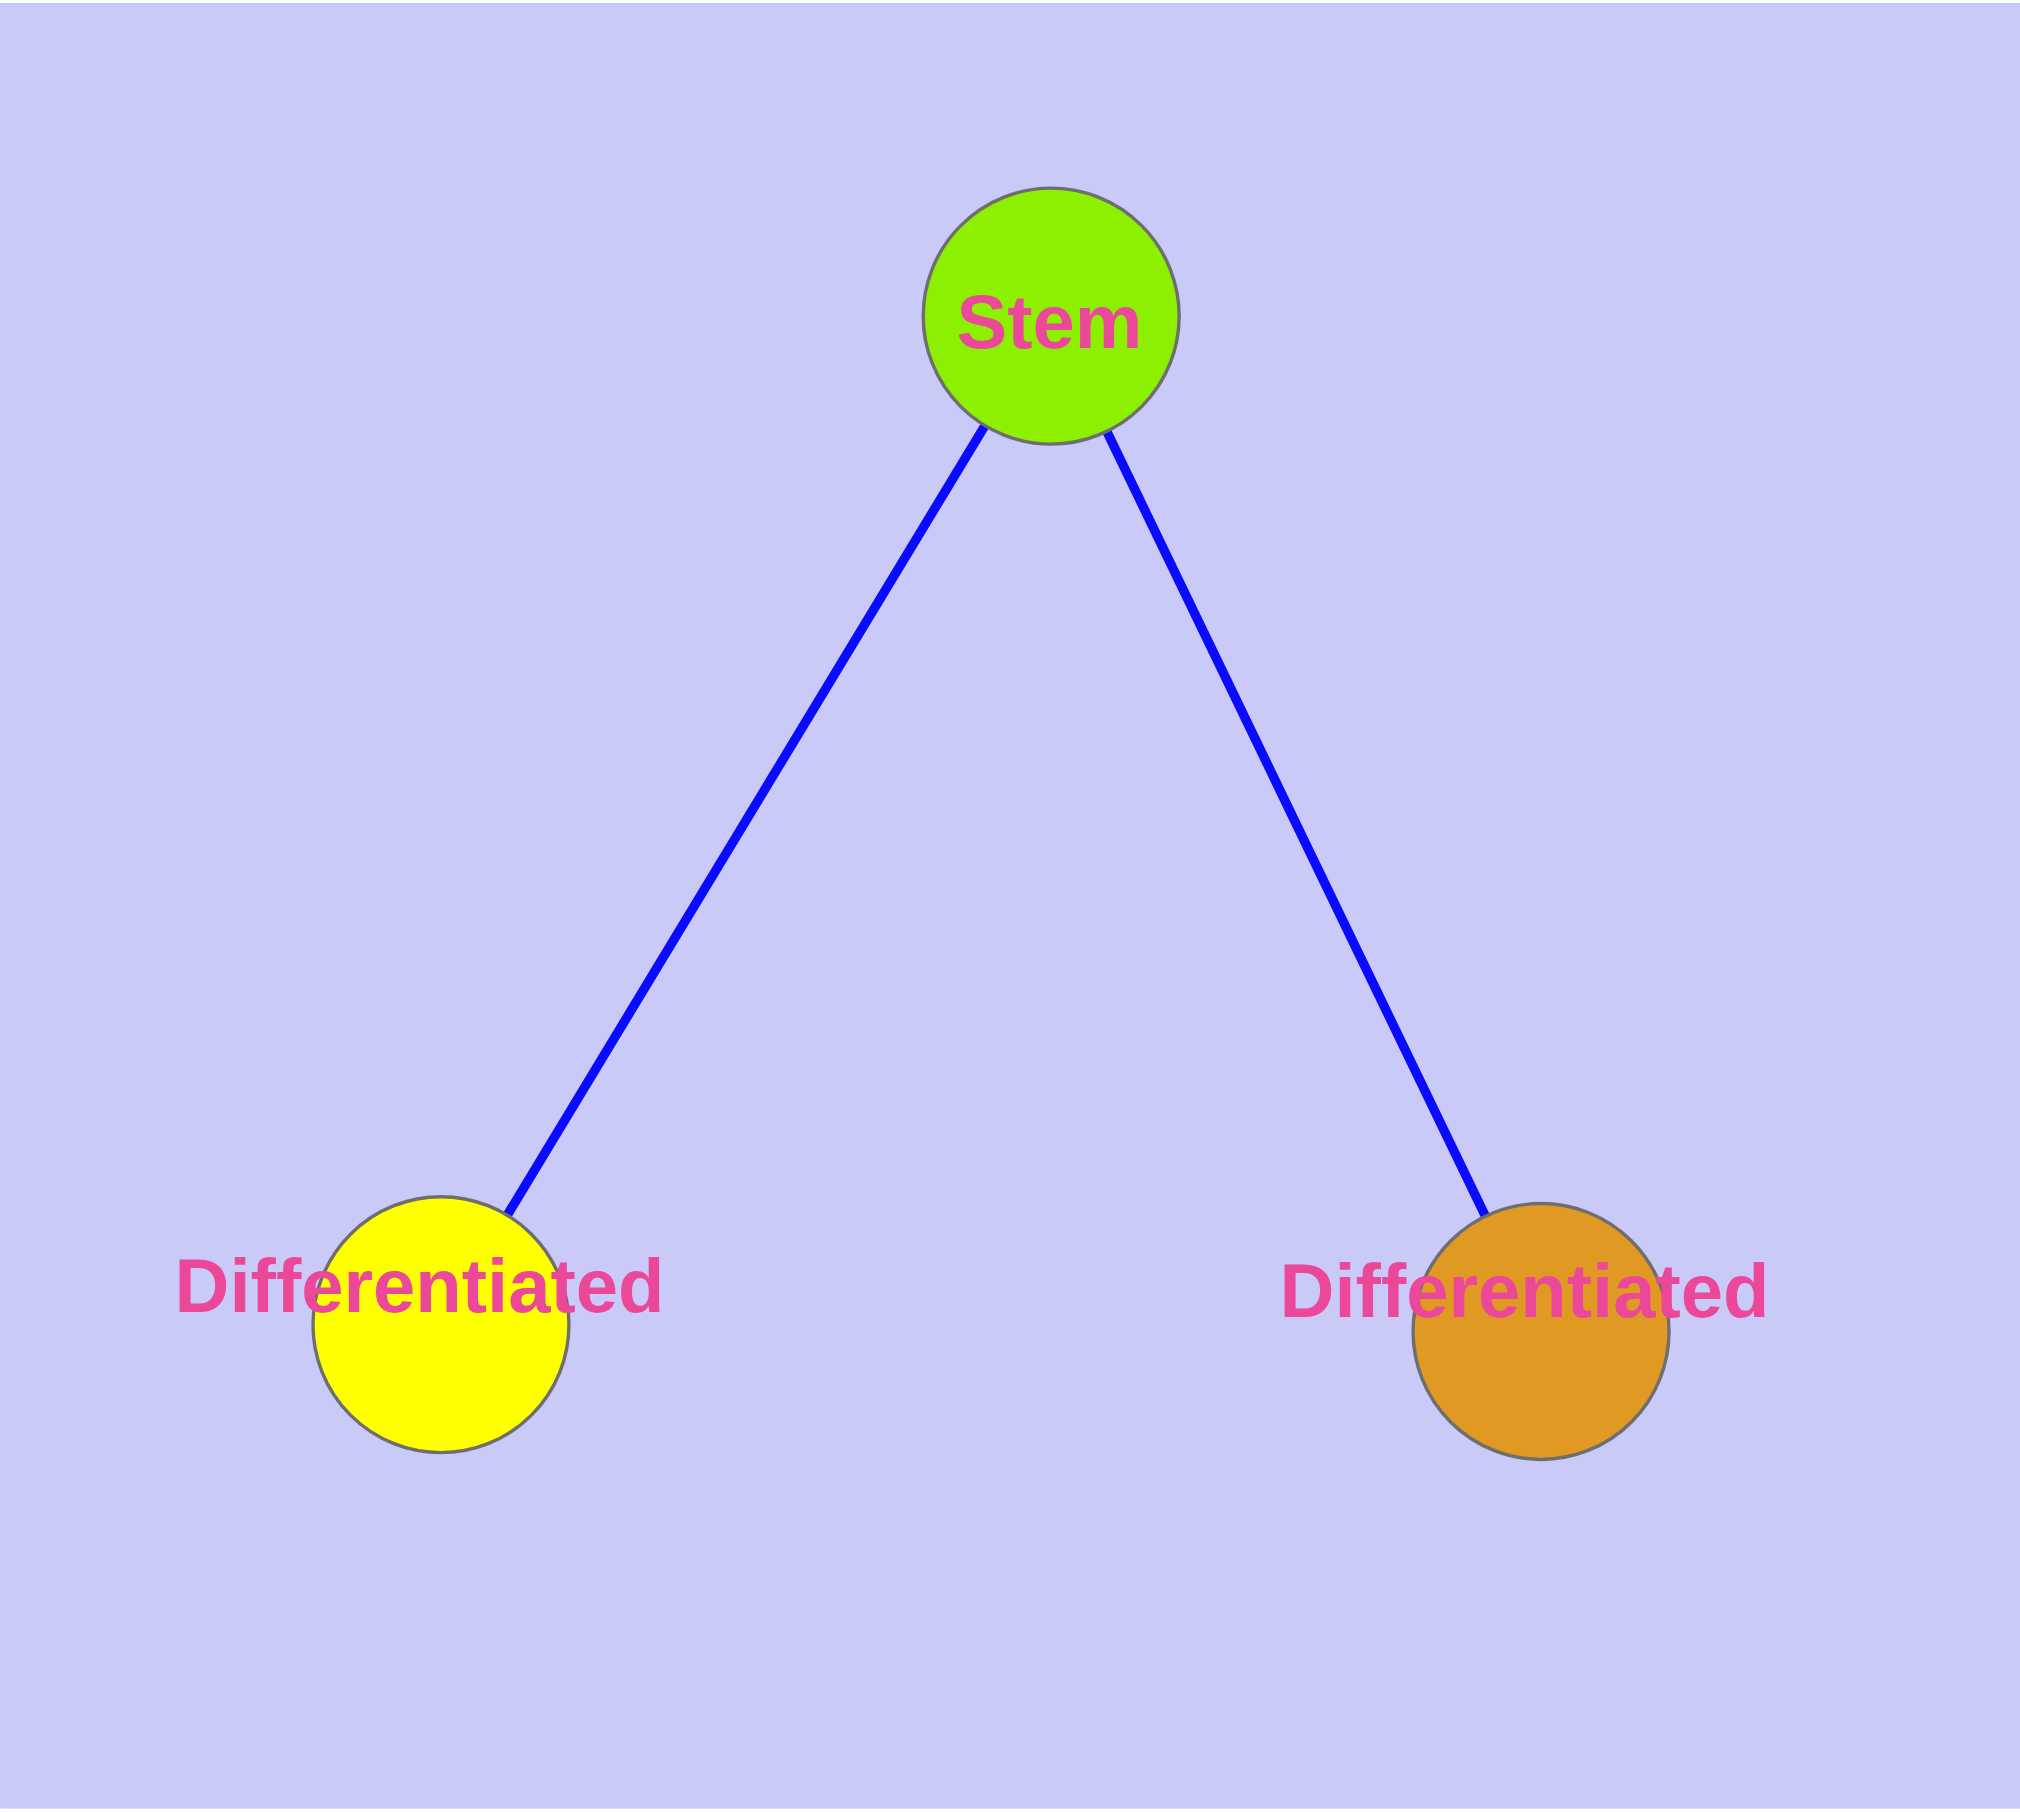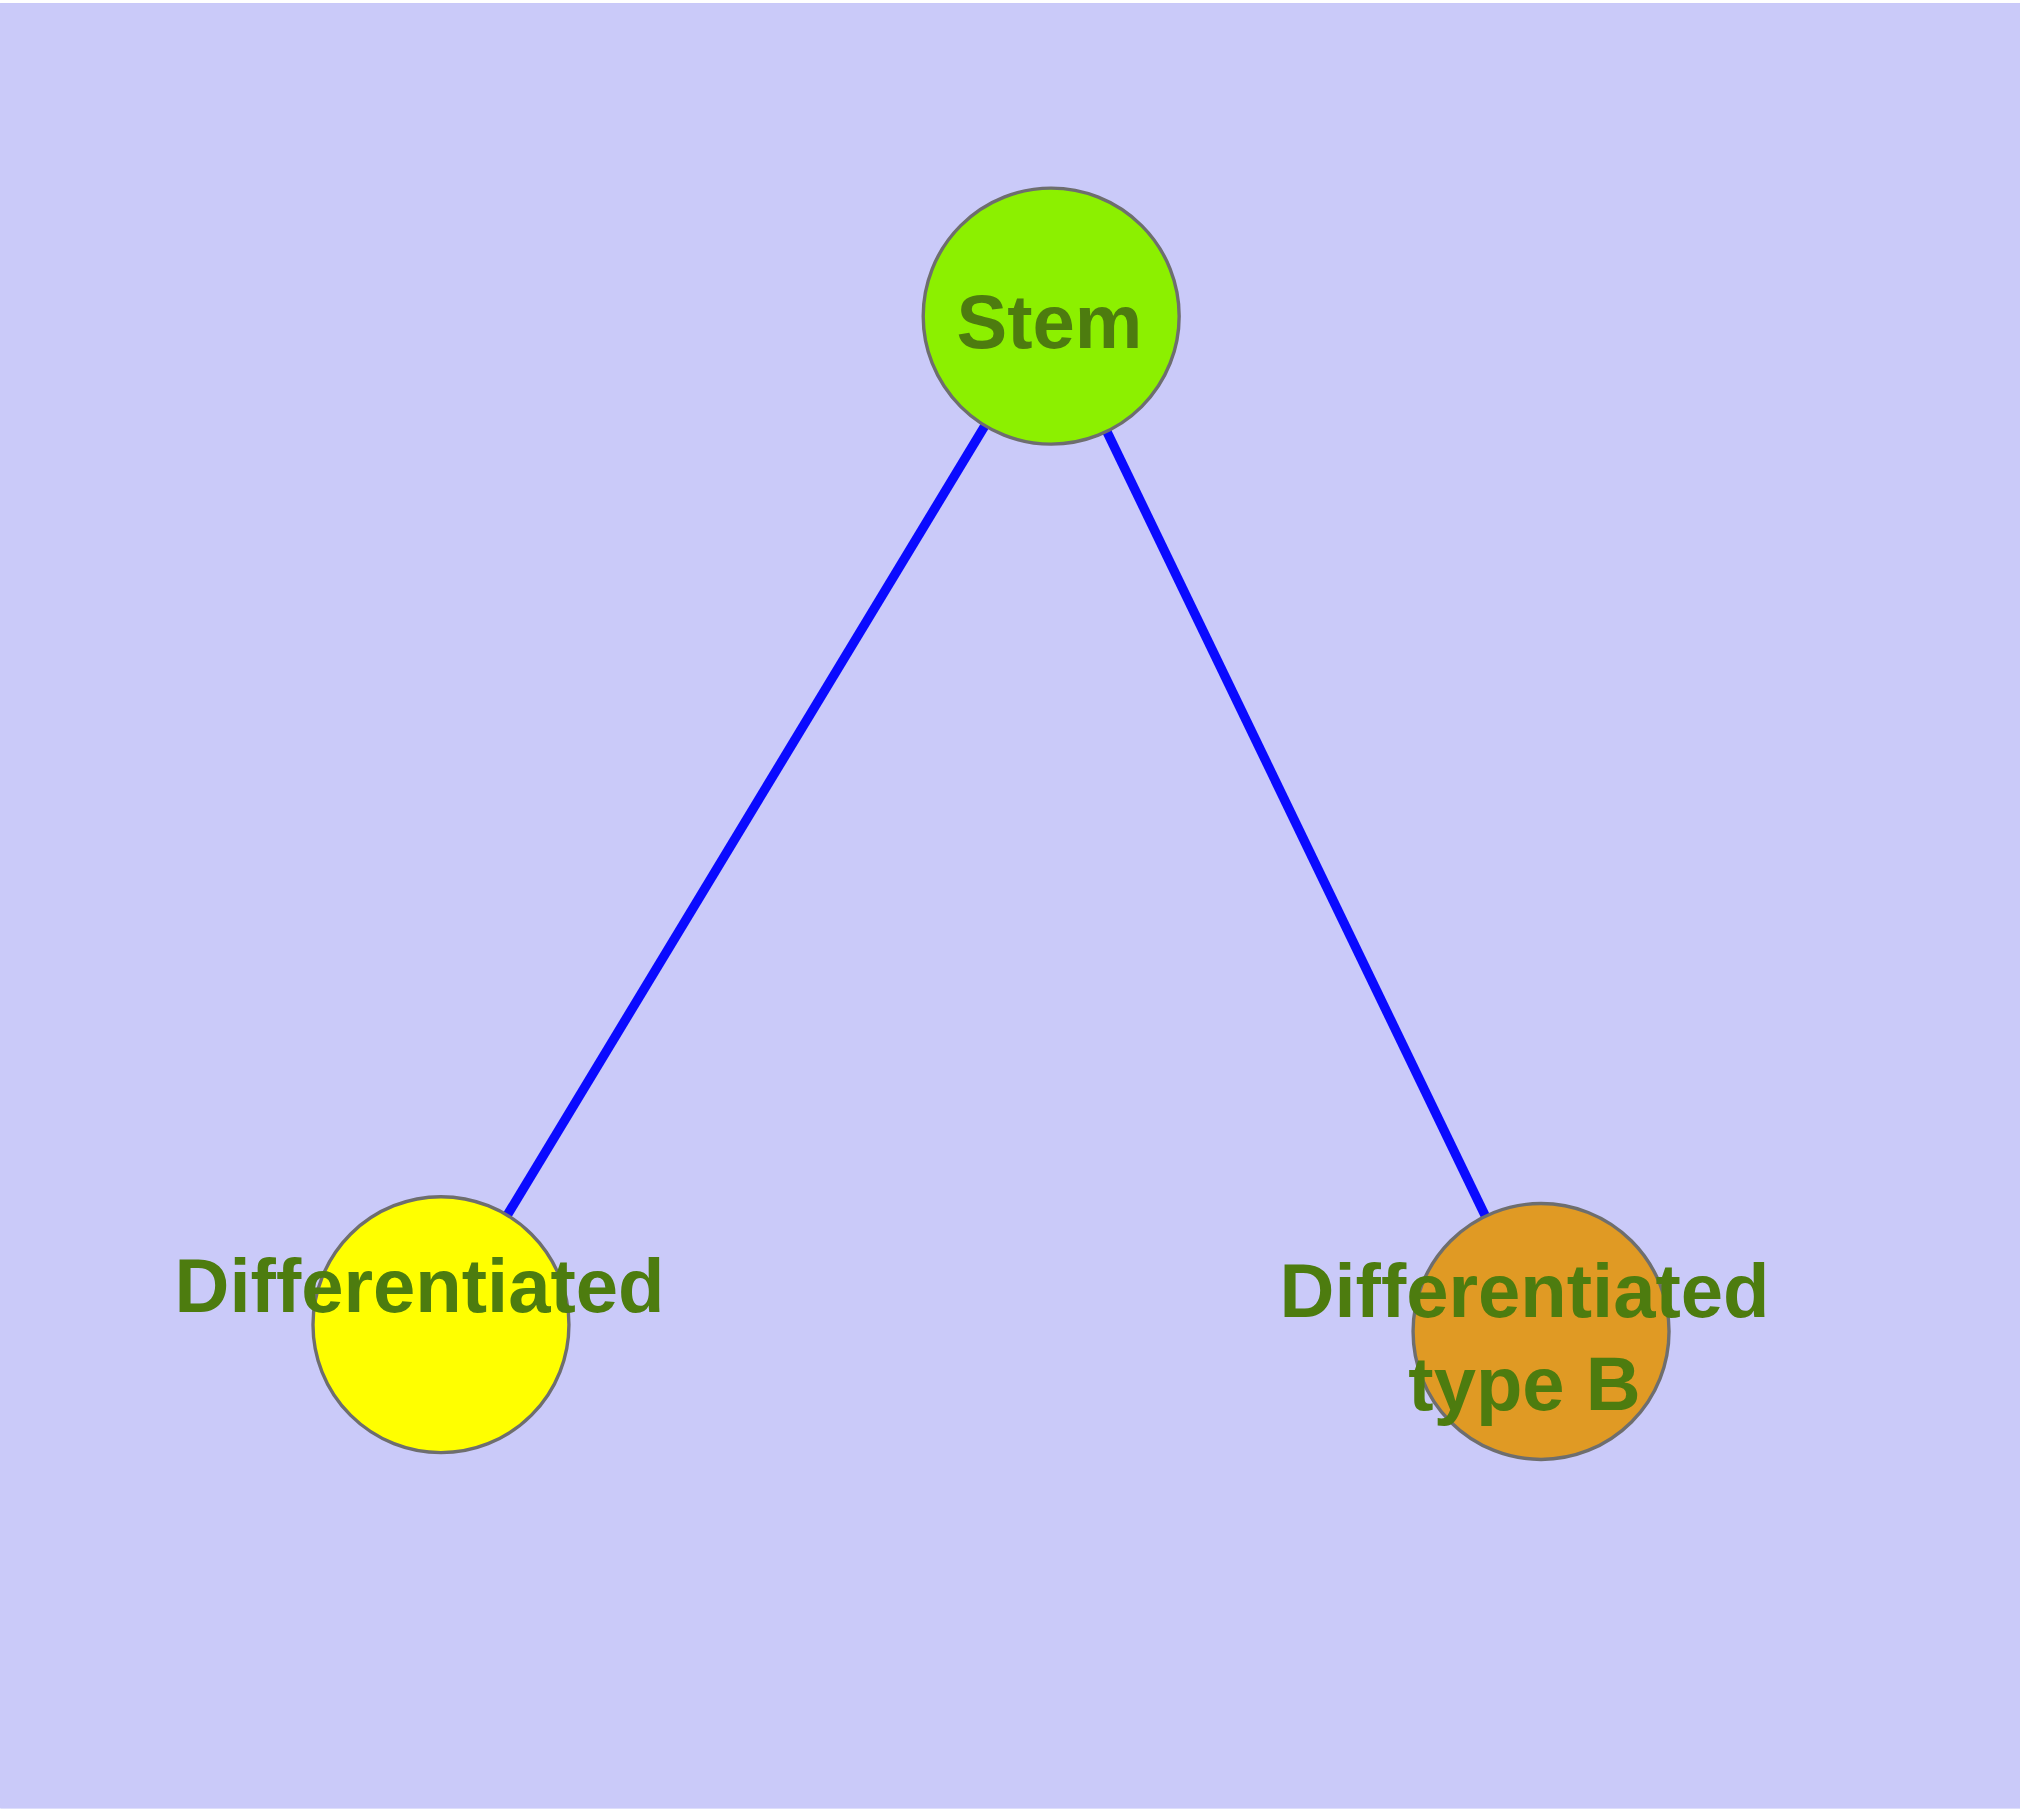--- a/index.html
+++ b/index.html
@@ -28,21 +28,21 @@
     width: 2021px;
     height: 1812px;
     display: block;
   }
   .node-label {
     position: absolute;
     text-align: center;
     font-weight: bold;
     font-size: 76px;
     line-height: 93px;
-    color: #4d7c0f;
+    color: #ec4899;
     letter-spacing: 0;
     white-space: nowrap;
     pointer-events: none;
   }
   .label-stem  { left: 795px;  top: 275px;  width: 509px; }
   .label-a     { left: 38px;   top: 1239px; width: 763px; }
   .label-b     { left: 1143px; top: 1244px; width: 763px; }
 </style>
 </head>
 <body>
@@ -66,17 +66,16 @@
   <div class="node-label label-stem">
     <div>Stem</div>
   </div>
 
   <div class="node-label label-a">
     <div>Differentiated</div>
   </div>
 
   <div class="node-label label-b">
     <div>Differentiated</div>
-    <div>type B</div>
   </div>
 
 </div>
 
 
 </body></html>

